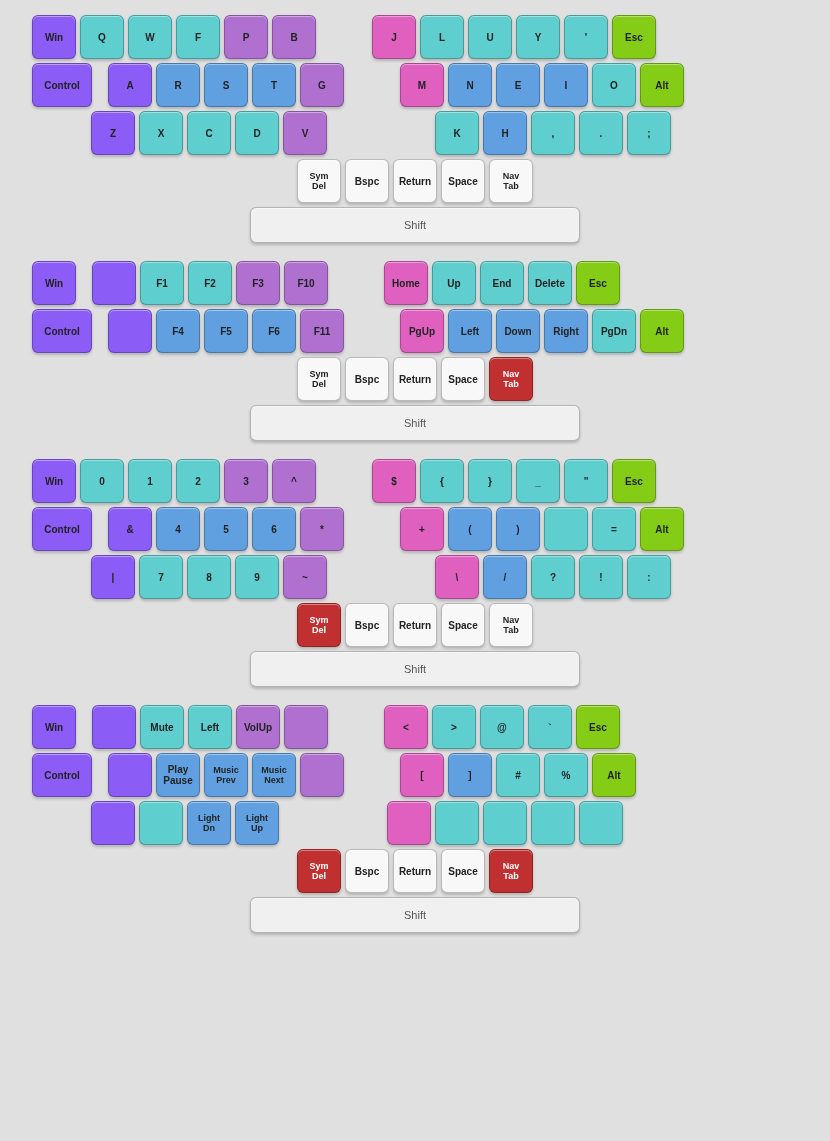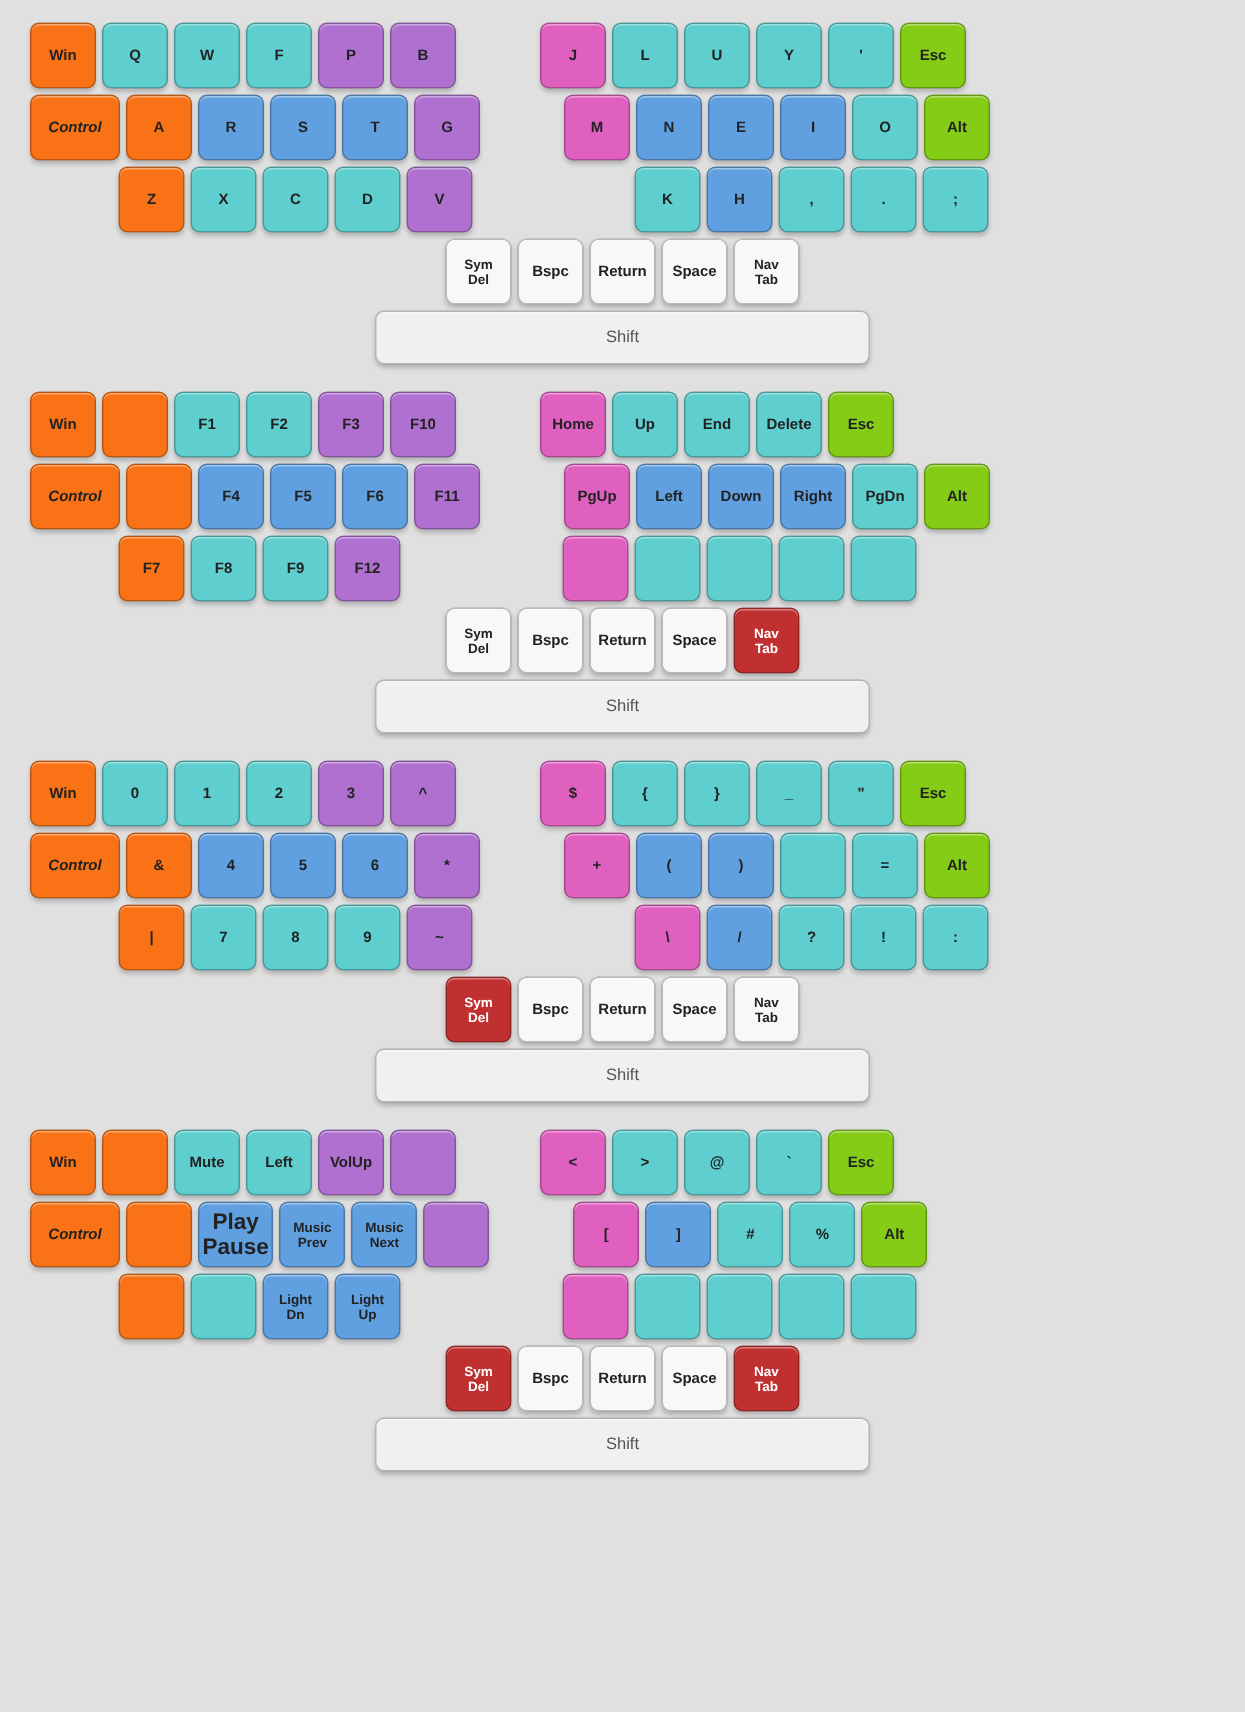--- a/index.html
+++ b/index.html
@@ -25,37 +25,37 @@
       justify-content: center;
       text-align: center;
       padding: 3px 2px;
       font-size: 10px;
       font-weight: bold;
       color: #222;
       min-width: 44px;
       height: 44px;
       flex-shrink: 0;
     }
-    .key.wide { min-width: 60px; font-style: italic; }
+    .key.wide { min-width: 60px; }
     .key.shift-key {
       min-width: 330px;
       height: 36px;
       background: #f0f0f0;
       font-weight: normal;
       font-size: 11px;
       color: #555;
     }
     .key.spacer {
       background: transparent;
       border: none;
       box-shadow: none;
       min-width: 44px;
     }
     
-    .green { background: #f97316; }
+    .green { background: #8b5cf6; margin-left: 12px; }
     .teal { background: #5ecece; }
     .purple { background: #b070d0; }
     .pink { background: #e060c0; }
     .yellow { background: #84cc16; }
     .blue { background: #60a0e0; }
     .white-key { background: #f8f8f8; }
     .nav-red { background: #c03030; color: white; }
     .layout {
       padding: 5px 10px;
     }
@@ -174,33 +174,20 @@
       <div class="key purple">F11</div>
       <div class="spacer-gap"></div>
       <div class="key pink">PgUp</div>
       <div class="key blue">Left</div>
       <div class="key blue">Down</div>
       <div class="key blue">Right</div>
       <div class="key teal">PgDn</div>
       <div class="key yellow">Alt</div>
     </div>
 
-    <div class="key-line">
-      <div class="key spacer" style="min-width:55px;"></div>
-      <div class="key green">F7</div>
-      <div class="key teal">F8</div>
-      <div class="key teal">F9</div>
-      <div class="key purple">F12</div>
-      <div class="spacer-gap" style="width:100px;"></div>
-      <div class="key pink"></div>
-      <div class="key teal"></div>
-      <div class="key teal"></div>
-      <div class="key teal"></div>
-      <div class="key teal"></div>
-    </div>
 
     <div class="bottom-row">
       <div class="key white-key" style="font-size:9px;">Sym<br>Del</div>
       <div class="key white-key">Bspc</div>
       <div class="key white-key">Return</div>
       <div class="key white-key">Space</div>
       <div class="key nav-red" style="font-size:9px;">Nav<br>Tab</div>
     </div>
 
     <div class="shift-row">
@@ -283,21 +270,21 @@
       <div class="key pink">&lt;</div>
       <div class="key teal">&gt;</div>
       <div class="key teal">@</div>
       <div class="key teal">`</div>
       <div class="key yellow">Esc</div>
     </div>
 
     <div class="key-line">
       <div class="key green wide">Control</div>
       <div class="key green"></div>
-      <div class="key blue" style="font-size:15px;">Play<br>Pause</div>
+      <div class="key blue" style="font-size:10px;">Play<br>Pause</div>
       <div class="key blue" style="font-size:9px;">Music<br>Prev</div>
       <div class="key blue" style="font-size:9px;">Music<br>Next</div>
       <div class="key purple"></div>
       <div class="spacer-gap"></div>
       <div class="key pink">[</div>
       <div class="key blue">]</div>
       <div class="key teal">#</div>
       <div class="key teal">%</div>
       <div class="key yellow">Alt</div>
     </div>

